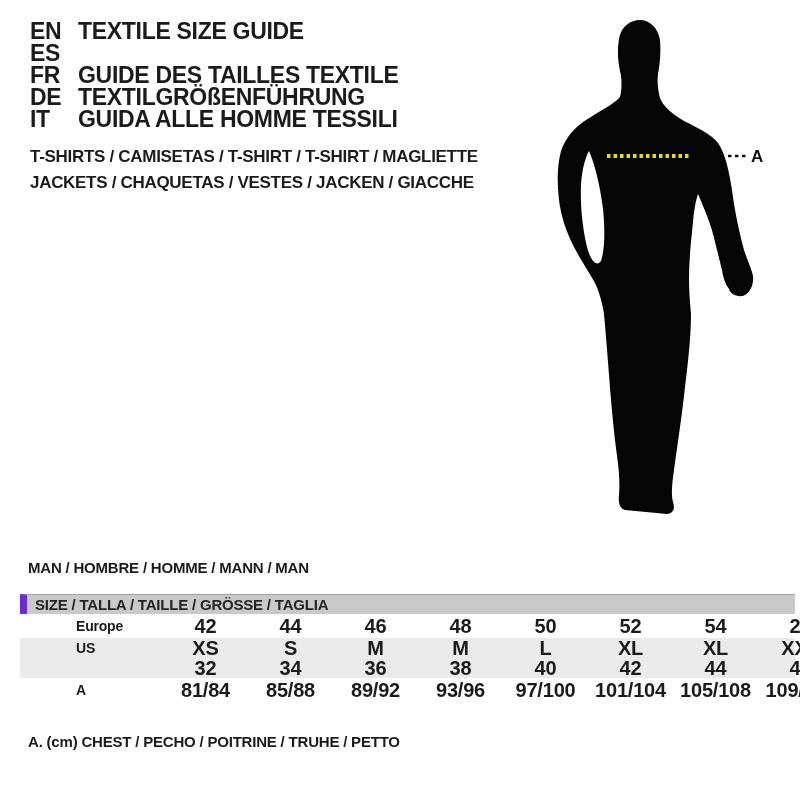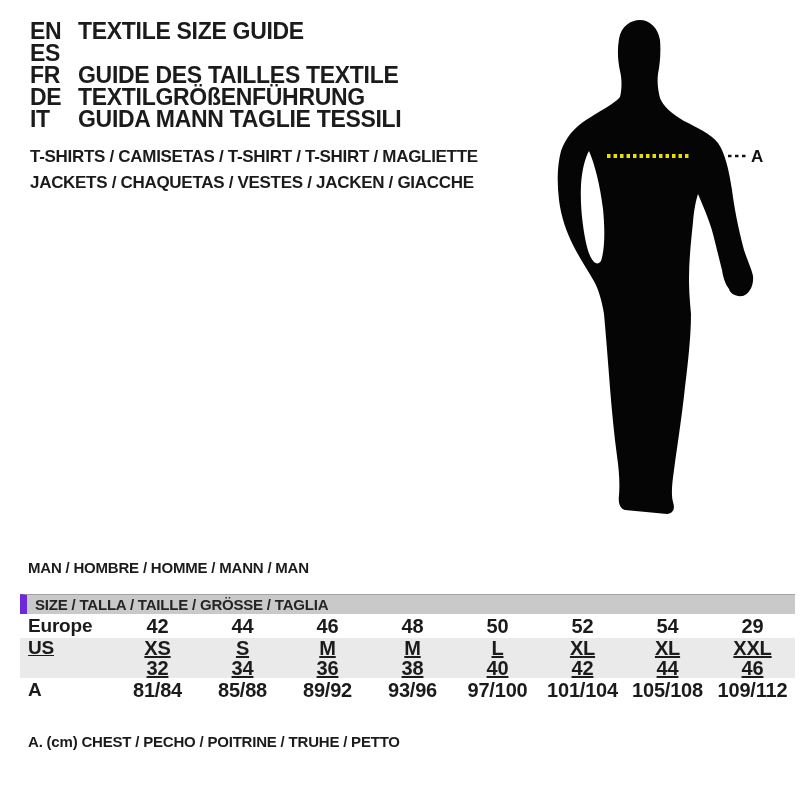--- a/index.html
+++ b/index.html
@@ -51,23 +51,23 @@
   .t-header{
     height:20px; line-height:20px;
     background:var(--header-bg);
     border-top:1px solid #a3a3a3;
     border-left:7px solid #6d28d9;
     padding-left:8px;
     color:#242424;
   }
   .t-row{display:flex; align-items:center;}
   .t-row.h24{height:24px;}
-  .t-row.h20{height:20px;text-decoration:underline;}
+  .t-row.h20{height:20px;}
   .t-row.shaded{background:var(--shaded-bg);}
-  .t-label{flex:0 0 95px; padding-left:8px; font-size:19px;}
+  .t-label{flex:0 0 95px; padding-left:8px; font-size:14px;margin-left:48px;}
   .t-cell{flex:0 0 85px; text-align:center; font-size:20px;}
   .footnote{
     position:absolute; left:28px; top:733px;
     font-weight:700; font-size:15px; letter-spacing:-0.2px;
   }
 </style>
 </head>
 <body>
 
 <div class="lang-block">
@@ -81,21 +81,21 @@
   <div class="lang-row">
     <span class="lang-code">FR</span>
     <span class="lang-title">GUIDE DES TAILLES TEXTILE</span>
   </div>
   <div class="lang-row">
     <span class="lang-code">DE</span>
     <span class="lang-title">TEXTILGRÖßENFÜHRUNG</span>
   </div>
   <div class="lang-row">
     <span class="lang-code">IT</span>
-    <span class="lang-title">GUIDA MANN TAGLIE TESSILI</span>
+    <span class="lang-title">GUIDA ALLE HOMME TESSILI</span>
   </div>
 </div>
 
 <div class="category-block">
   <div>T-SHIRTS / CAMISETAS / T-SHIRT / T-SHIRT / MAGLIETTE</div>
   <div>JACKETS / CHAQUETAS / VESTES / JACKEN / GIACCHE</div>
 </div>
 
 <div class="figure-wrap">
   <svg width="240" height="500" viewBox="0 0 240 500" aria-hidden="true">

